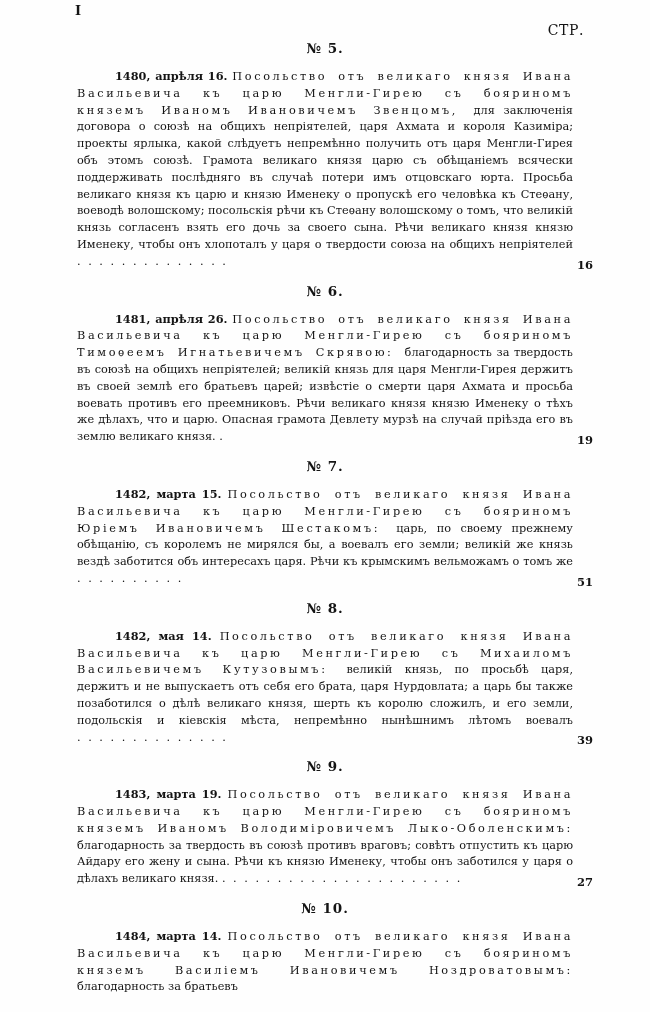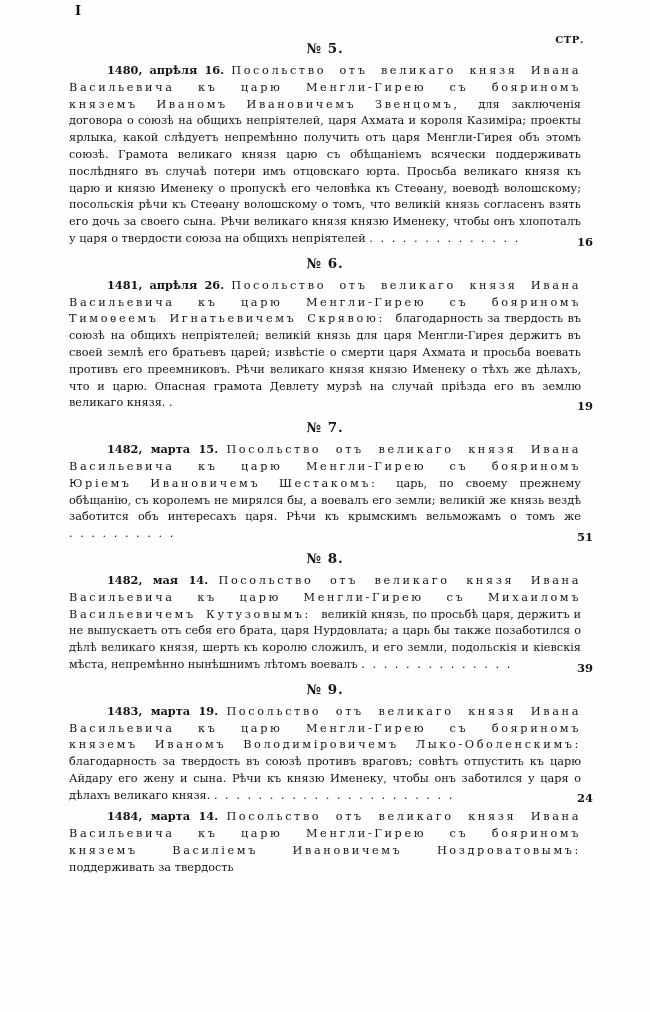--- a/index.html
+++ b/index.html
@@ -24,43 +24,43 @@
     position: absolute;
     left: 75px;
     top: 3px;
     font-size: 13px;
     font-weight: bold;
     letter-spacing: 1px;
   }
   .col-header {
     position: absolute;
     right: 66px;
-    top: 34px;
-    font-size: 10px;
-    font-weight: bold;
+    top: 22px;
+    font-size: 14px;
+    font-weight: normal;
     letter-spacing: 0.6px;
   }
   .toc {
     position: absolute;
     left: 65px;
     top: 33px;
     width: 520px;
   }
   .entry-number {
     text-align: center;
     font-weight: bold;
     font-size: 13.5px;
     margin: 7px 0 6px 0;
     letter-spacing: 1px;
   }
   .entry {
     position: relative;
   }
   .entry p {
-    margin: 4px;
+    margin: 12px;
     font-size: 11.3px;
     line-height: 16.8px;
     text-align: justify;
     text-indent: 38px;
   }
   .date {
     font-weight: bold;
   }
   .intro {
     letter-spacing: 2.6px;
@@ -109,21 +109,22 @@
 
     <div class="entry-number">№ 8.</div>
     <div class="entry">
       <p><span class="date">1482, мая 14. </span><span class="intro">Посольство отъ великаго князя Ивана Васильевича къ царю Менгли-Гирею съ Михаиломъ Васильевичемъ Кутузовымъ: </span><span class="body-text">великій князь, по просьбѣ царя, держитъ и не выпускаетъ отъ себя его брата, царя Нурдовлата; а царь бы также позаботился о дѣлѣ великаго князя, шерть къ королю сложилъ, и его земли, подольскія и кіевскія мѣста, непремѣнно нынѣшнимъ лѣтомъ воевалъ </span><span class="leader">. . . . . . . . . . . . . .</span></p>
       <span class="pagenum">39</span>
     </div>
 
     <div class="entry-number">№ 9.</div>
     <div class="entry">
       <p><span class="date">1483, марта 19. </span><span class="intro">Посольство отъ великаго князя Ивана Васильевича къ царю Менгли-Гирею съ бояриномъ княземъ Иваномъ Володиміровичемъ Лыко-Оболенскимъ: </span><span class="body-text">благодарность за твердость въ союзѣ противъ враговъ; совѣтъ отпустить къ царю Айдару его жену и сына. Рѣчи къ князю Именеку, чтобы онъ заботился у царя о дѣлахъ великаго князя. </span><span class="leader">. . . . . . . . . . . . . . . . . . . . . .</span></p>
-      <span class="pagenum">24</span>
+      <span class="pagenum">27</span>
     </div>
 
+    <div class="entry-number">№ 10.</div>
     <div class="entry">
-      <p><span class="date">1484, марта 14. </span><span class="intro">Посольство отъ великаго князя Ивана Васильевича къ царю Менгли-Гирею съ бояриномъ княземъ Василіемъ Ивановичемъ Ноздроватовымъ: </span><span class="body-text">поддерживать за твердость</span></p>
+      <p><span class="date">1484, марта 14. </span><span class="intro">Посольство отъ великаго князя Ивана Васильевича къ царю Менгли-Гирею съ бояриномъ княземъ Василіемъ Ивановичемъ Ноздроватовымъ: </span><span class="body-text">благодарность за братьевъ</span></p>
     </div>
 
   </div>
 </div>
 
 </body></html>

